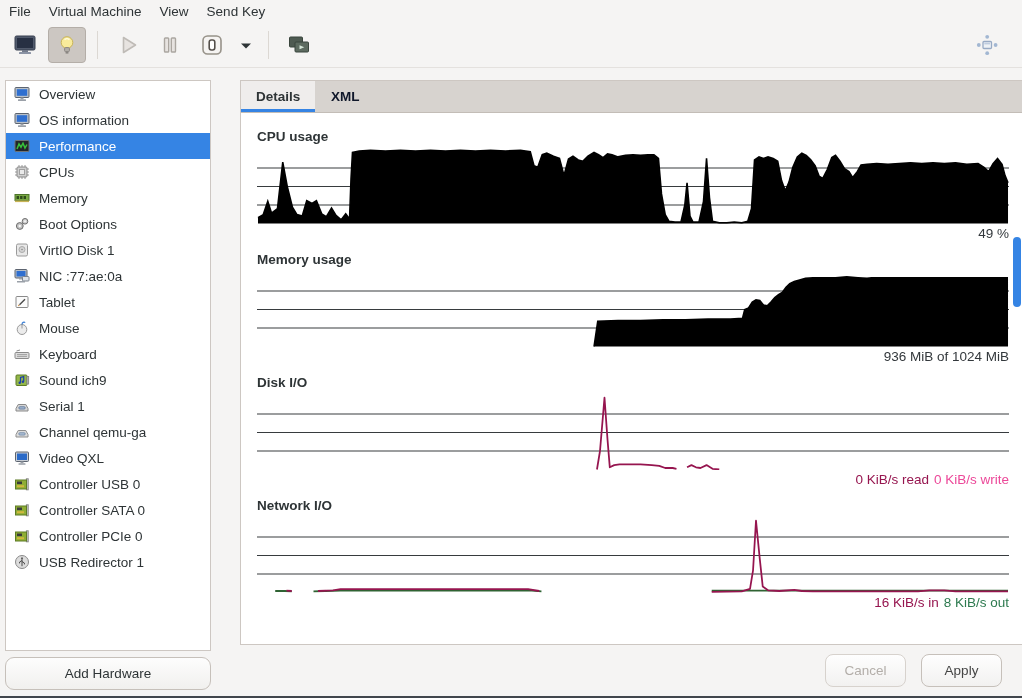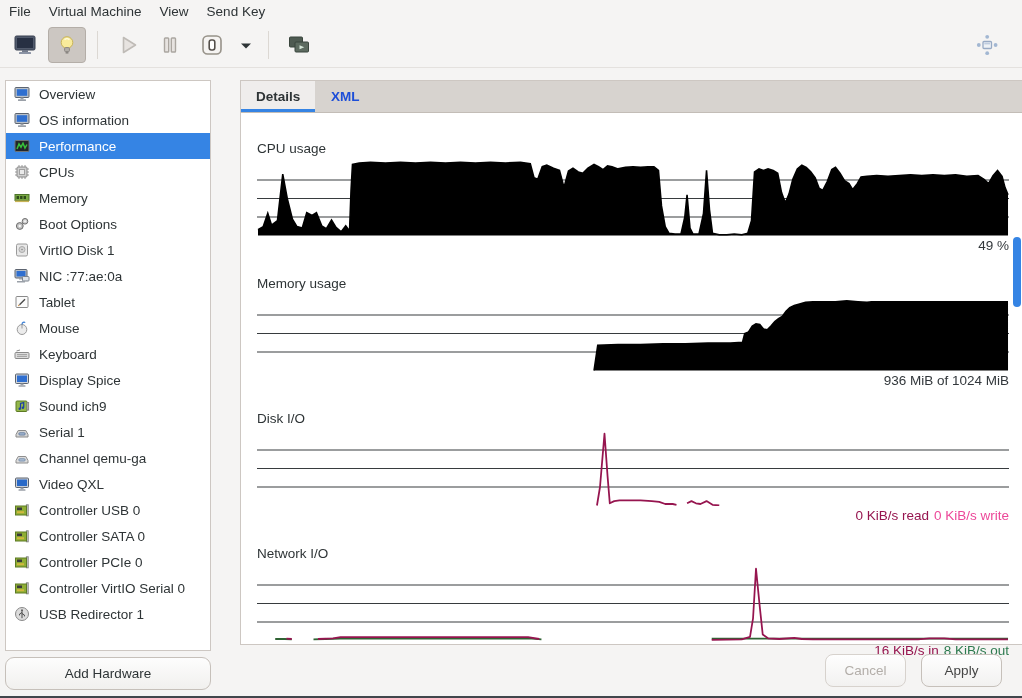--- a/index.html
+++ b/index.html
@@ -27,25 +27,25 @@
   .hw-item { height:26px; display:flex; align-items:center; gap:9px; padding-left:8px; cursor:default; white-space:nowrap; }
   .hw-item.selected { background:#3584e4; color:#ffffff; }
   .hw-icon { width:16px; height:16px; flex:none; display:flex; }
   .add-hw { position:absolute; left:5px; top:657px; width:206px; height:33px;
     background:linear-gradient(#fdfdfd,#f1f0ee); border:1px solid #c6c0ba; border-radius:9px;
     font-family:inherit; font-size:13.5px; color:#2e3436; }
   
   .content-box { position:absolute; left:240px; top:80px; width:786px; height:565px; background:#ffffff; border:1px solid #cdc7c2; }
   .tabstrip { height:32px; background:#d7d3cf; display:flex; border-bottom:1px solid #c3bdb7; }
   .tab { padding:0 15px; display:flex; align-items:center; justify-content:center; min-width:60px;
-    font-weight:700; color:#1d4ed8; position:relative; cursor:default; }
+    font-weight:700; color:#0f172a; position:relative; cursor:default; }
   .tab.active { color:#2e3436; background:#efedec; }
   .tab.active::after { content:''; position:absolute; left:0; right:0; bottom:0; height:3px; background:#3584e4; }
   .charts { padding:8px 16px 0 16px; }
-  .chart-label { font-weight:400; margin:20px 0 4px; }
+  .chart-label { font-weight:700; margin:8px 0 4px; }
   .chart-svg { display:block; width:752px; height:76px; }
   .chart-stats { display:flex; justify-content:flex-end; gap:5px; margin:2px 0 4px; height:18px; }
   
   .scroll-thumb { position:absolute; right:1px; top:237px; width:8px; height:70px; background:#3584e4; border-radius:4px; }
   
   .btn { position:absolute; bottom:9px; height:33px; width:81px; border-radius:8px;
     border:1px solid #c6c0ba; background:linear-gradient(#fefefe,#f2f1f0);
     font-family:inherit; font-size:13.5px; color:#454545; }
   .btn.disabled { color:#b3aea9; border-color:#d7d2cd; }
   .btn.cancel { right:116px; }
@@ -265,31 +265,20 @@
           <line x1="3" y1="8.6" x2="13" y2="8.6" stroke="#999" stroke-width="0.9"></line>
           <line x1="3" y1="10.4" x2="13" y2="10.4" stroke="#999" stroke-width="0.9"></line>
           <line x1="2.5" y1="5" x2="6" y2="4" stroke="#8a8a8a"></line>
         </svg>
       </span>
     <span class="hw-label">Keyboard</span>
   </div>
     <div class="hw-item">
     <span class="hw-icon">
         <svg width="16" height="16" viewBox="0 0 16 16">
-          <rect x="1.5" y="2" width="13" height="9.5" rx="1" fill="#cfd4da" stroke="#5c6470"></rect>
-          <rect x="3" y="3.5" width="10" height="6.5" fill="#2f6fd0"></rect>
-          <rect x="6.5" y="11.5" width="3" height="1.8" fill="#9aa0a8"></rect>
-          <rect x="4.5" y="13.3" width="7" height="1.5" rx="0.5" fill="#9aa0a8"></rect>
-        </svg>
-      </span>
-    <span class="hw-label">Display Spice</span>
-  </div>
-    <div class="hw-item">
-    <span class="hw-icon">
-        <svg width="16" height="16" viewBox="0 0 16 16">
           <rect x="2" y="3" width="11" height="10.5" rx="1" fill="#93b74a" stroke="#5d7a24"></rect>
           <rect x="13" y="4.5" width="1.6" height="7.5" fill="#c8c8c8" stroke="#8a8a8a"></rect>
           <path d="M6.5,10.6 V5.4 l3.2,-0.8 V9.6" stroke="#1d3fa8" stroke-width="1.2" fill="none"></path>
           <circle cx="5.7" cy="10.8" r="1.2" fill="#1d3fa8"></circle>
           <circle cx="8.9" cy="9.8" r="1.2" fill="#1d3fa8"></circle>
         </svg>
       </span>
     <span class="hw-label">Sound ich9</span>
   </div>
     <div class="hw-item">
@@ -346,31 +335,20 @@
     <div class="hw-item">
     <span class="hw-icon">
         <svg width="16" height="16" viewBox="0 0 16 16">
           <rect x="12.4" y="2.8" width="1.8" height="11" fill="#cccccc" stroke="#8a8a8a"></rect>
           <rect x="1.5" y="4" width="11" height="9" fill="#8fae36" stroke="#5d7a24"></rect>
           <rect x="3" y="5.5" width="5" height="2.6" fill="#3a3a3a"></rect>
           <rect x="3" y="9.2" width="7" height="2" fill="#d2b83e"></rect>
         </svg>
       </span>
     <span class="hw-label">Controller PCIe 0</span>
-  </div>
-    <div class="hw-item">
-    <span class="hw-icon">
-        <svg width="16" height="16" viewBox="0 0 16 16">
-          <rect x="12.4" y="2.8" width="1.8" height="11" fill="#cccccc" stroke="#8a8a8a"></rect>
-          <rect x="1.5" y="4" width="11" height="9" fill="#8fae36" stroke="#5d7a24"></rect>
-          <rect x="3" y="5.5" width="5" height="2.6" fill="#3a3a3a"></rect>
-          <rect x="3" y="9.2" width="7" height="2" fill="#d2b83e"></rect>
-        </svg>
-      </span>
-    <span class="hw-label">Controller VirtIO Serial 0</span>
   </div>
     <div class="hw-item">
     <span class="hw-icon">
         <svg width="16" height="16" viewBox="0 0 16 16">
           <circle cx="8" cy="8" r="6.5" fill="#dcdcdc" stroke="#8a8a8a"></circle>
           <path d="M8,4 V12.2 M8,6.5 L5.6,8 V9.4 M8,7.5 L10.4,9 V10.4" stroke="#4a4a4a" fill="none"></path>
           <polygon points="8,2.8 6.9,4.8 9.1,4.8" fill="#4a4a4a"></polygon>
         </svg>
       </span>
     <span class="hw-label">USB Redirector 1</span>

